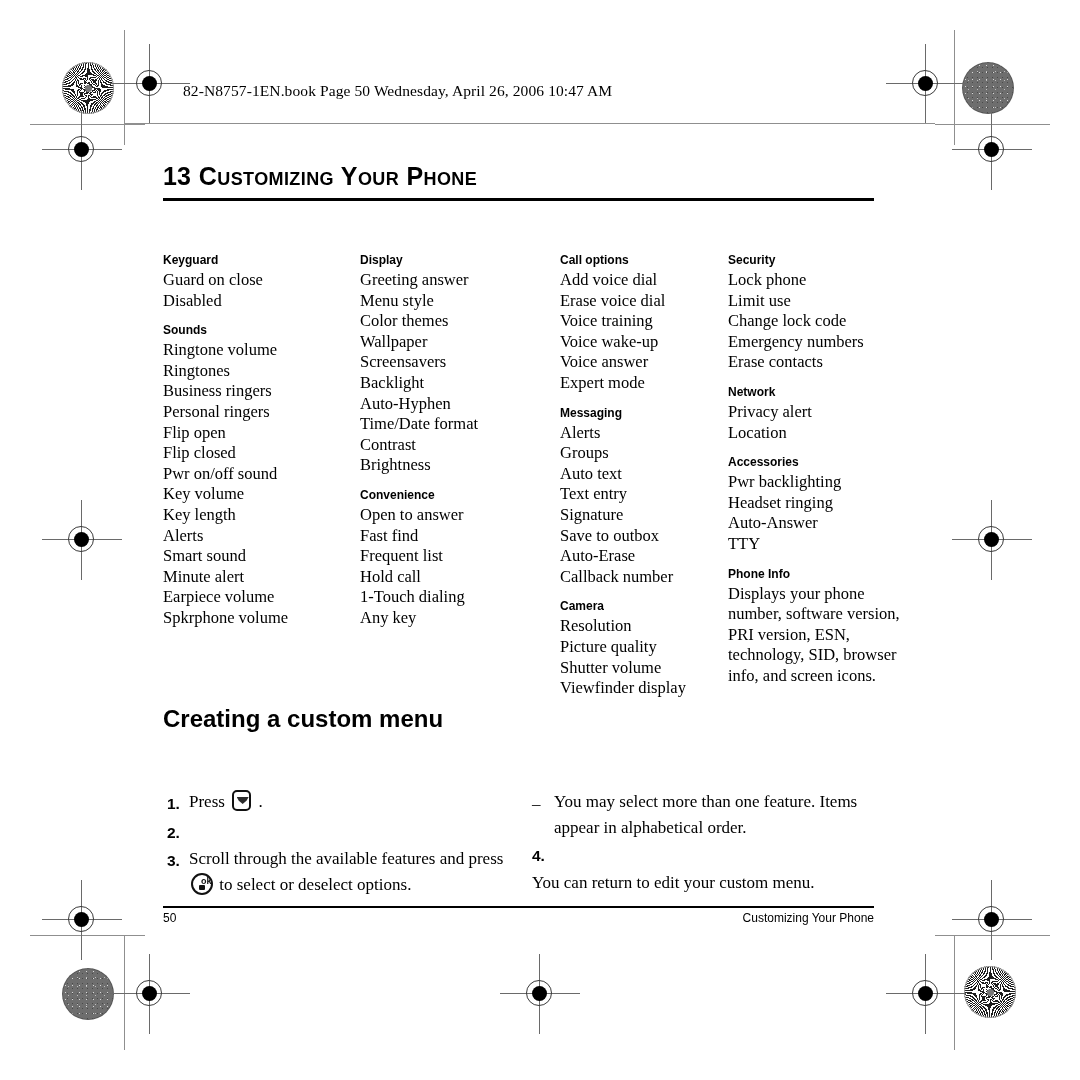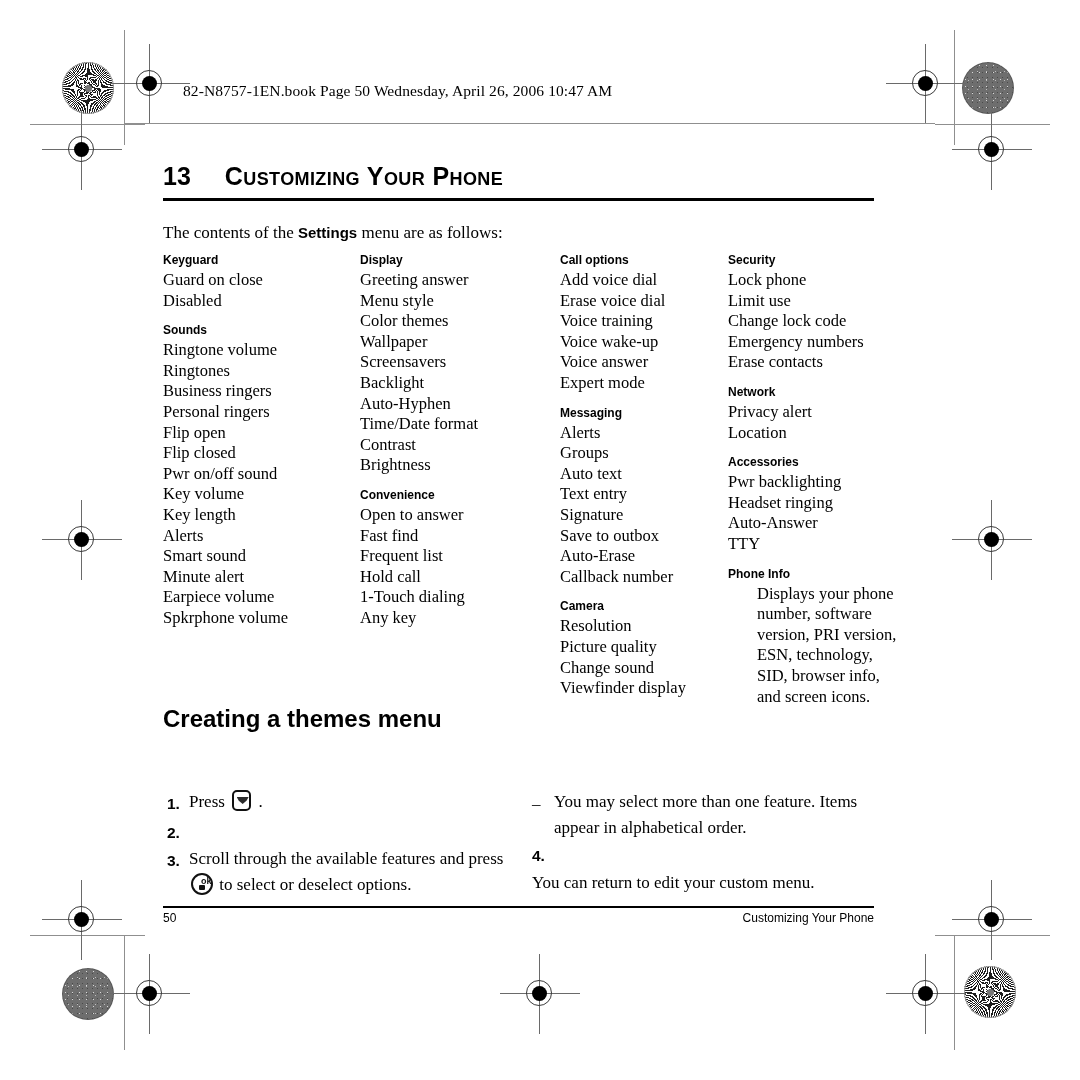--- a/index.html
+++ b/index.html
@@ -122,21 +122,21 @@
     background: #8f8f8f;
   }
 
   
   #chapter {
     position: absolute;
     left: 163px;
     top: 162px;
     display: flex;
     align-items: baseline;
-    gap: 34px;
+    gap: 8px;
     font-family: "Liberation Sans", sans-serif;
     font-weight: bold;
   }
   #chapter .num {
     font-size: 25px;
   }
   #chapter .title {
     font-size: 25px;
     font-variant: small-caps;
     letter-spacing: 0.4px;
@@ -190,21 +190,20 @@
   .grp-item {
     font-family: "Liberation Serif", serif;
     font-size: 16.5px;
     line-height: 20.6px;
     white-space: nowrap;
   }
   .grp-para {
     font-family: "Liberation Serif", serif;
     font-size: 16.5px;
     line-height: 20.6px;
-    margin-left: 29px;
   }
 
   
   #sect-head {
     position: absolute;
     left: 163px;
     top: 705px;
     font-family: "Liberation Sans", sans-serif;
     font-weight: bold;
     font-size: 24px;
@@ -441,23 +440,20 @@
 
   <div id="runhead">82-N8757-1EN.book  Page 50  Wednesday, April 26, 2006  10:47 AM</div>
   <div id="runhead-rule"></div>
 
   <div id="chapter">
     <span class="num">13</span>
     <span class="title">Customizing Your Phone</span>
   </div>
   <div id="chapter-rule"></div>
 
-  <div id="intro">
-    <span>The contents of the </span><b>Settings</b><span> menu are as follows:</span>
-  </div>
 
   <div id="settings">
     <div class="settings-col c1">
         <div class="grp-head first">Keyguard</div>
         <div class="grp-item">Guard on close</div>
         <div class="grp-item">Disabled</div>
         <div class="grp-head">Sounds</div>
         <div class="grp-item">Ringtone volume</div>
         <div class="grp-item">Ringtones</div>
         <div class="grp-item">Business ringers</div>
@@ -506,21 +502,21 @@
         <div class="grp-item">Groups</div>
         <div class="grp-item">Auto text</div>
         <div class="grp-item">Text entry</div>
         <div class="grp-item">Signature</div>
         <div class="grp-item">Save to outbox</div>
         <div class="grp-item">Auto-Erase</div>
         <div class="grp-item">Callback number</div>
         <div class="grp-head">Camera</div>
         <div class="grp-item">Resolution</div>
         <div class="grp-item">Picture quality</div>
-        <div class="grp-item">Change sound</div>
+        <div class="grp-item">Shutter volume</div>
         <div class="grp-item">Viewfinder display</div>
       </div>
     <div class="settings-col c4">
         <div class="grp-head first">Security</div>
         <div class="grp-item">Lock phone</div>
         <div class="grp-item">Limit use</div>
         <div class="grp-item">Change lock code</div>
         <div class="grp-item">Emergency numbers</div>
         <div class="grp-item">Erase contacts</div>
         <div class="grp-head">Network</div>
@@ -529,21 +525,21 @@
         <div class="grp-head">Accessories</div>
         <div class="grp-item">Pwr backlighting</div>
         <div class="grp-item">Headset ringing</div>
         <div class="grp-item">Auto-Answer</div>
         <div class="grp-item">TTY</div>
         <div class="grp-head">Phone Info</div>
         <div class="grp-para">Displays your phone number, software version, PRI version, ESN, technology, SID, browser info, and screen icons.</div>
       </div>
   </div>
 
-  <div id="sect-head">Creating a themes menu</div>
+  <div id="sect-head">Creating a custom menu</div>
 
 
   <div class="steps" id="steps-left">
       <div class="step">
         <span class="marker">1.</span>
         <span class="text">Press <span class="key-menu"></span> .</span>
       </div>
       <div class="step">
         <span class="marker">2.</span>
       </div>

